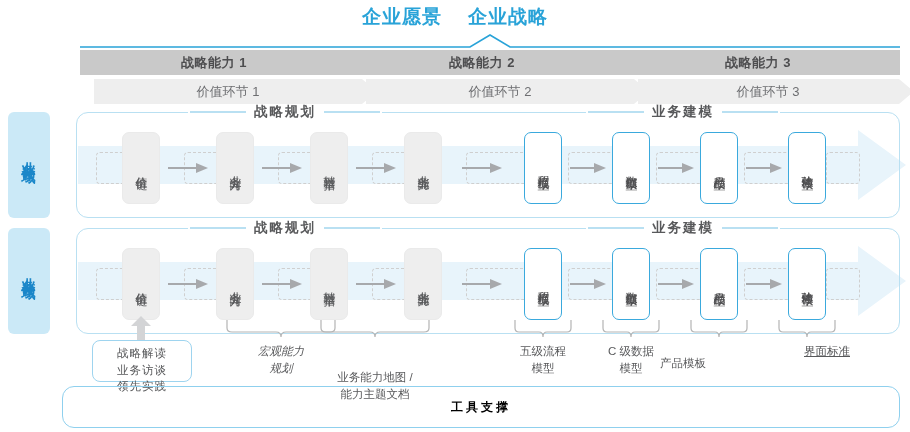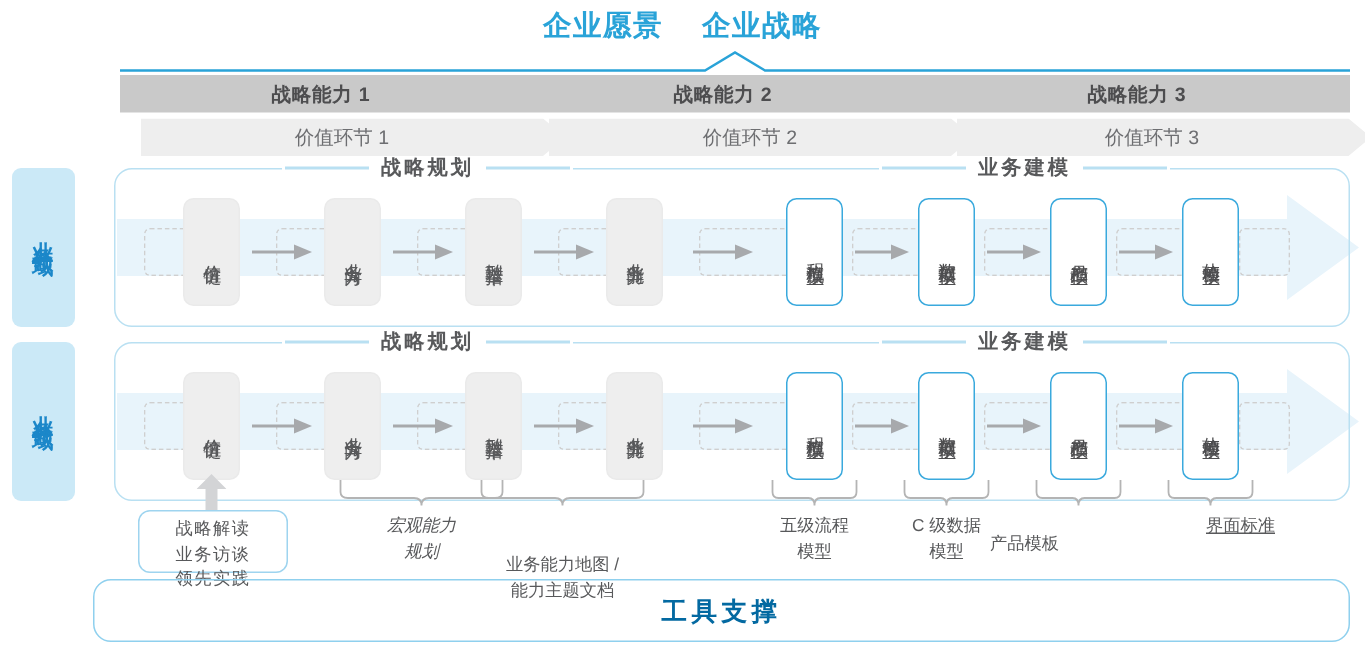--- a/index.html
+++ b/index.html
@@ -116,21 +116,21 @@
     text-align:center;font-size:11.5px;color:#58595b;line-height:1.45;
     padding-top:4px;letter-spacing:1px;
   }
 
   
   .footer{
     position:absolute;left:62px;top:386px;width:838px;height:42px;
     border:1.4px solid #8fd0ee;border-radius:12px;box-sizing:border-box;
     display:flex;align-items:center;justify-content:center;
   }
-  .footer .ftxt{font-size:17px;font-weight:bold;color:#0369a1;letter-spacing:3px;}
+  .footer .ftxt{font-size:12px;font-weight:bold;color:#000000;letter-spacing:3px;}
 </style>
 </head>
 <body>
 
 <div class="stage">
 
   <div class="top-titles">
     <span>企业愿景</span>
     <span>企业战略</span>
   </div>

